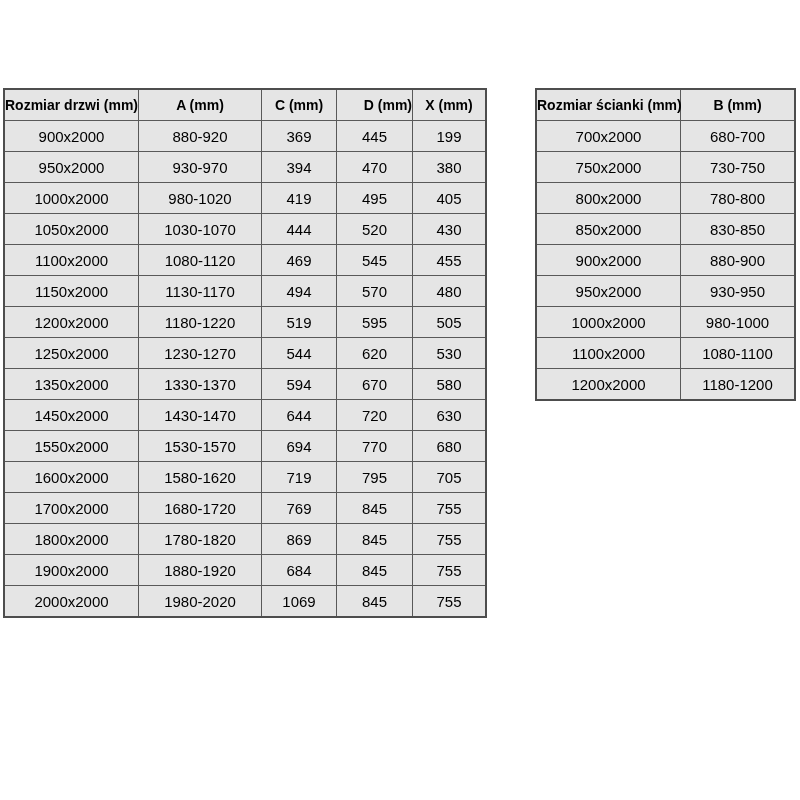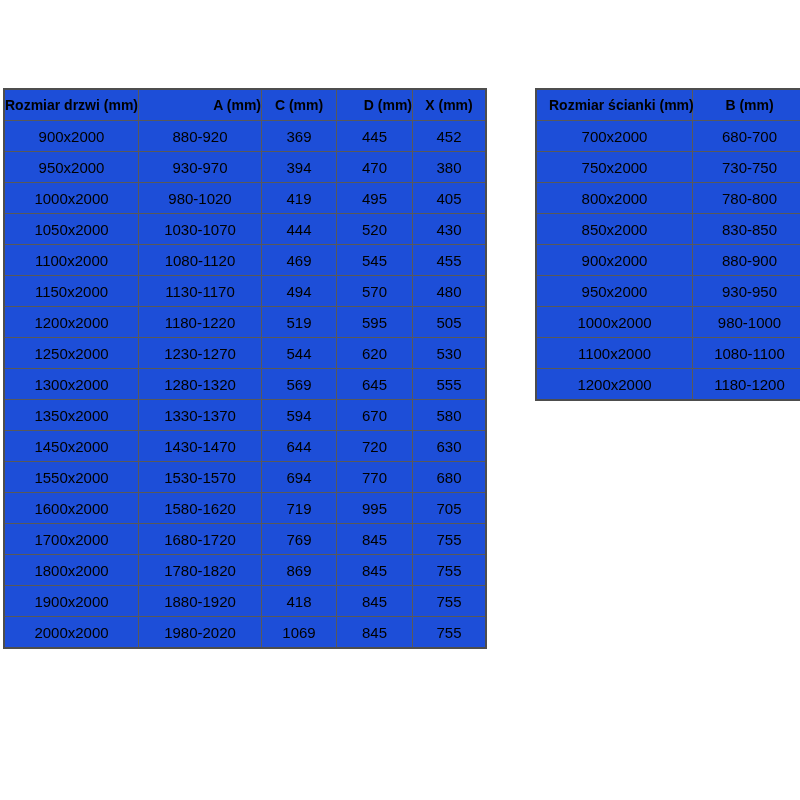--- a/index.html
+++ b/index.html
@@ -17,21 +17,21 @@
   .canvas {
     position: absolute;
     inset: 0;
     background: #ffffff;
   }
   table.spec {
     position: absolute;
     border-collapse: collapse;
     table-layout: fixed;
     border: 2px solid #4d4d4d;
-    background: #1d4ed8;
+    background: #e5e5e5;
   }
   table.spec th, table.spec td {
     border: 1px solid #595959;
     height: 30px;
     padding: 0;
     text-align: center;
     vertical-align: middle;
     white-space: nowrap;
     overflow: visible;
   }
@@ -43,31 +43,31 @@
     font-size: 15px;
     font-weight: normal;
   }
   
   table.doors {
     left: 3px;
     top: 88px;
     width: 476px;
   }
   table.doors th:nth-child(1) { width: 133px; }
-  table.doors th:nth-child(2) { width: 122px; text-align: right; }
+  table.doors th:nth-child(2) { width: 122px; }
   table.doors th:nth-child(3) { width: 74px; }
   table.doors th:nth-child(4) { width: 75px; text-align: right; }
   table.doors th:nth-child(5) { width: 72px; margin-left: 36px; }
   
   table.walls {
     left: 535px;
     top: 88px;
     width: 256px;
   }
-  table.walls th:nth-child(1) { width: 143px; padding-left: 12px; }
+  table.walls th:nth-child(1) { width: 143px; }
   table.walls th:nth-child(2) { width: 113px; margin-top: 32px; }
 </style>
 </head>
 <body>
 
 <div class="canvas">
   <table class="spec doors">
       <thead>
         <tr>
           <th>Rozmiar drzwi (mm)</th>
@@ -76,21 +76,21 @@
           <th>D (mm)</th>
           <th>X (mm)</th>
         </tr>
       </thead>
       <tbody>
         <tr>
           <td>900x2000</td>
           <td>880-920</td>
           <td>369</td>
           <td>445</td>
-          <td>452</td>
+          <td>199</td>
         </tr>
         <tr>
           <td>950x2000</td>
           <td>930-970</td>
           <td>394</td>
           <td>470</td>
           <td>380</td>
         </tr>
         <tr>
           <td>1000x2000</td>
@@ -128,27 +128,20 @@
           <td>505</td>
         </tr>
         <tr>
           <td>1250x2000</td>
           <td>1230-1270</td>
           <td>544</td>
           <td>620</td>
           <td>530</td>
         </tr>
         <tr>
-          <td>1300x2000</td>
-          <td>1280-1320</td>
-          <td>569</td>
-          <td>645</td>
-          <td>555</td>
-        </tr>
-        <tr>
           <td>1350x2000</td>
           <td>1330-1370</td>
           <td>594</td>
           <td>670</td>
           <td>580</td>
         </tr>
         <tr>
           <td>1450x2000</td>
           <td>1430-1470</td>
           <td>644</td>
@@ -159,41 +152,41 @@
           <td>1550x2000</td>
           <td>1530-1570</td>
           <td>694</td>
           <td>770</td>
           <td>680</td>
         </tr>
         <tr>
           <td>1600x2000</td>
           <td>1580-1620</td>
           <td>719</td>
-          <td>995</td>
+          <td>795</td>
           <td>705</td>
         </tr>
         <tr>
           <td>1700x2000</td>
           <td>1680-1720</td>
           <td>769</td>
           <td>845</td>
           <td>755</td>
         </tr>
         <tr>
           <td>1800x2000</td>
           <td>1780-1820</td>
           <td>869</td>
           <td>845</td>
           <td>755</td>
         </tr>
         <tr>
           <td>1900x2000</td>
           <td>1880-1920</td>
-          <td>418</td>
+          <td>684</td>
           <td>845</td>
           <td>755</td>
         </tr>
         <tr>
           <td>2000x2000</td>
           <td>1980-2020</td>
           <td>1069</td>
           <td>845</td>
           <td>755</td>
         </tr>

